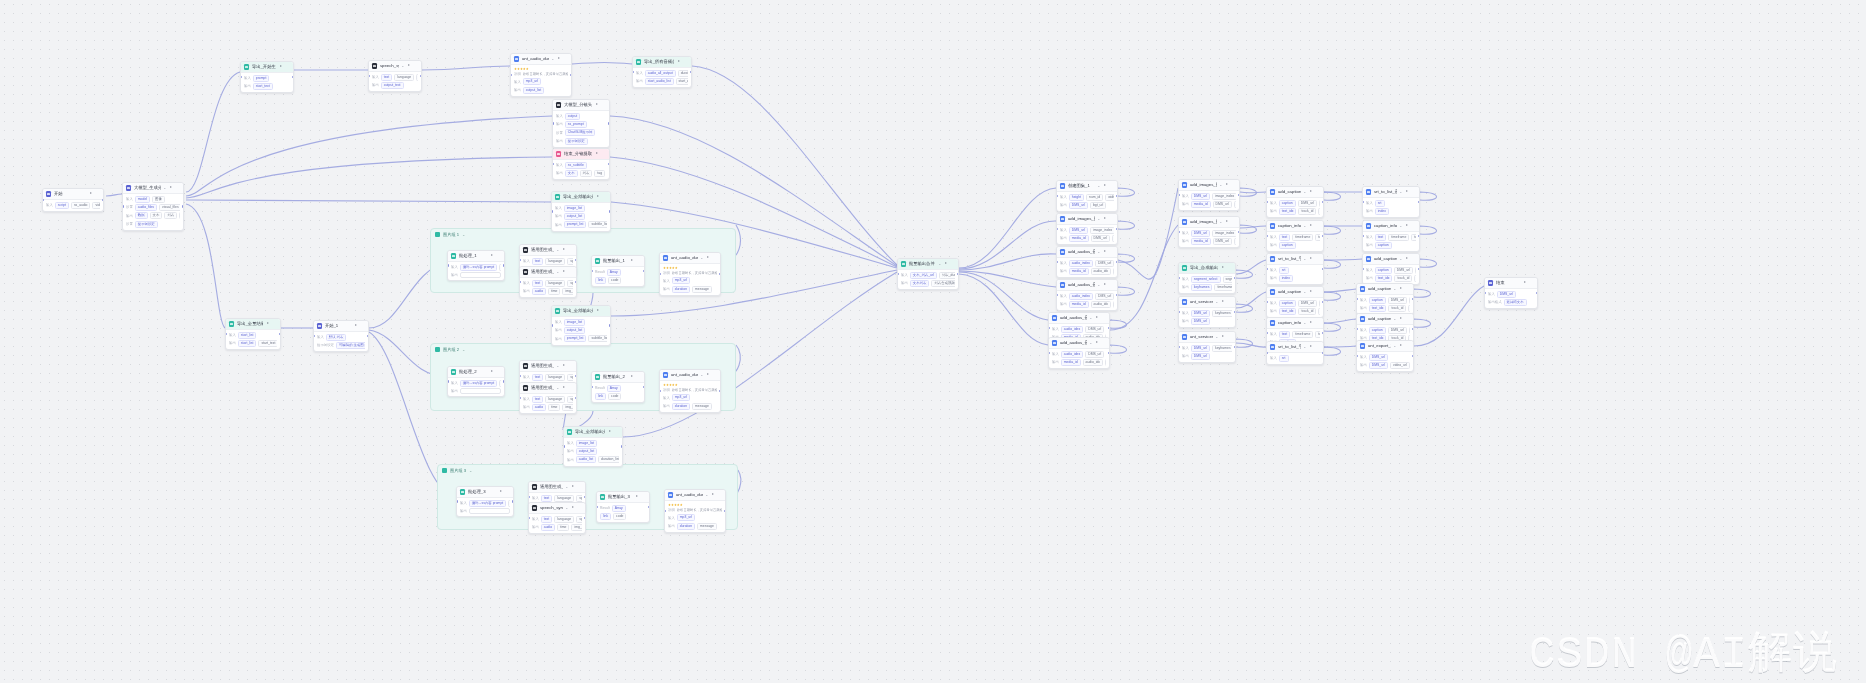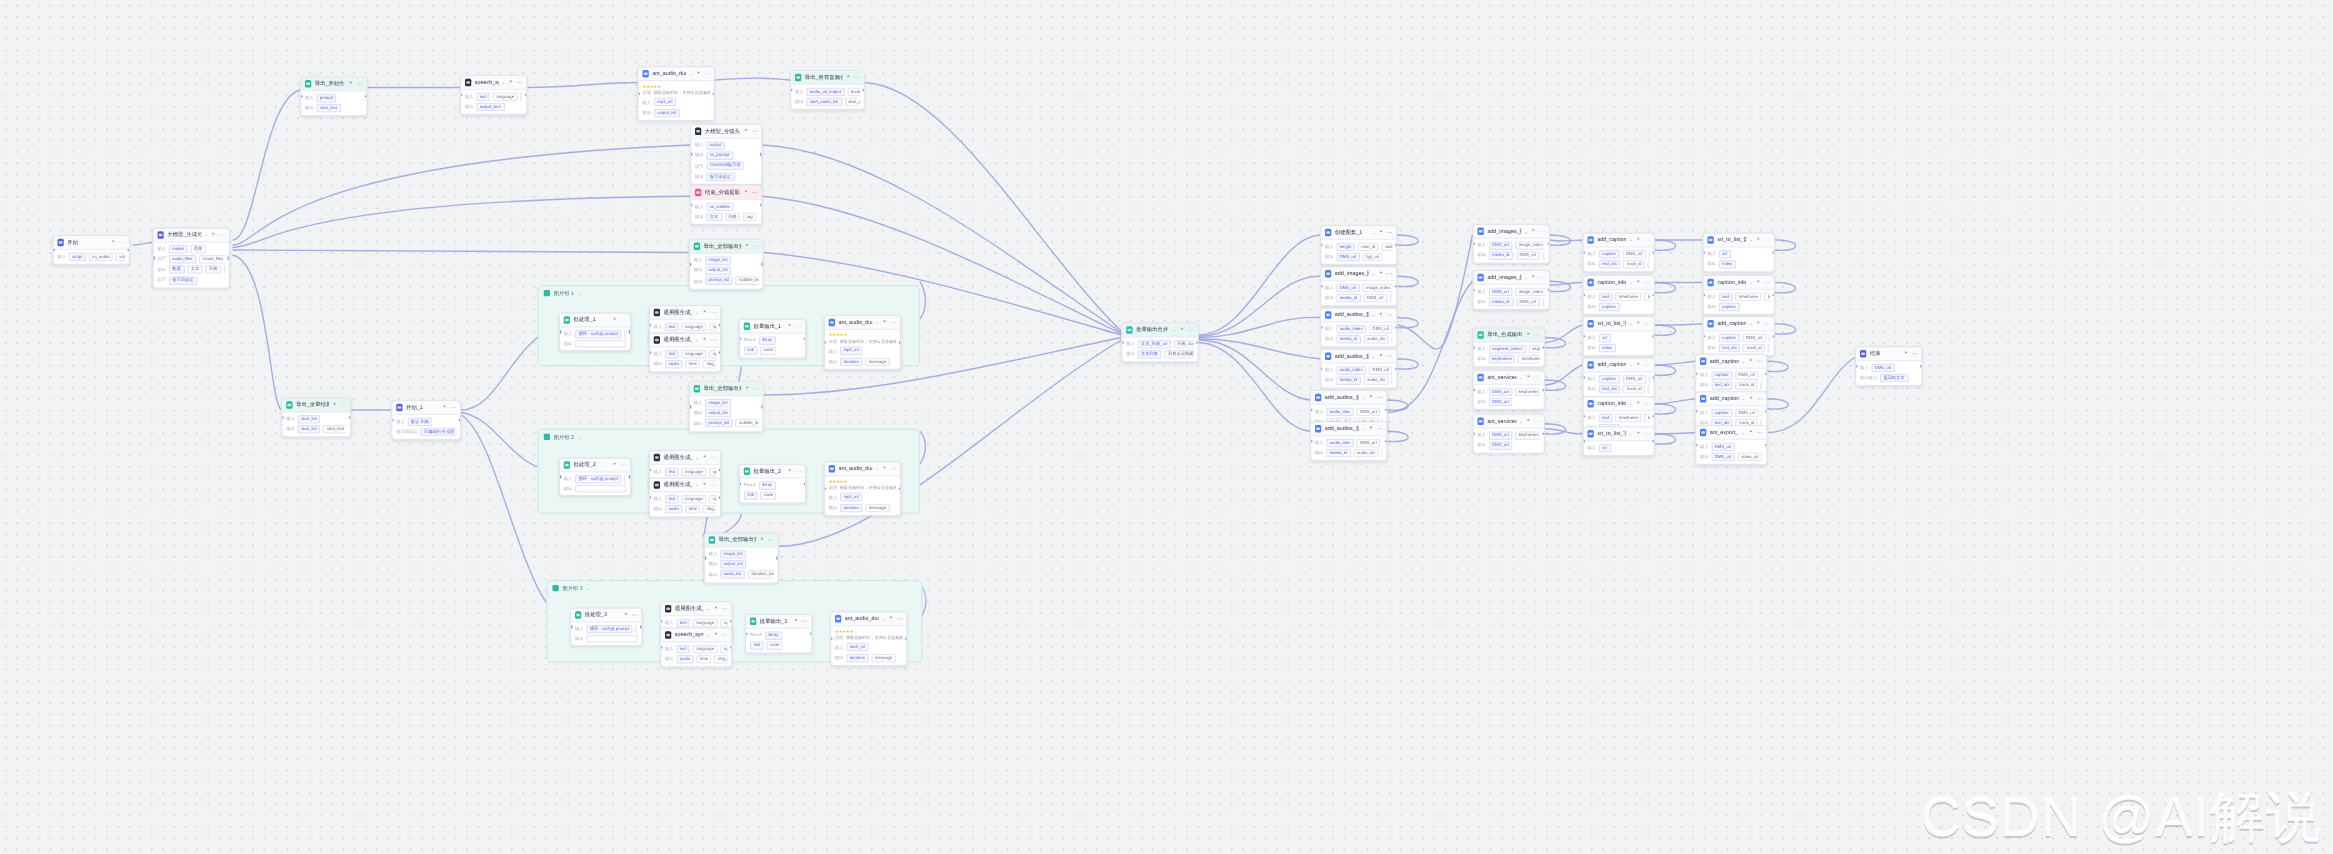--- a/index.html
+++ b/index.html
@@ -132,23 +132,23 @@
   .port {
     position: absolute; width: 2.6px; height: 2.6px;
     border-radius: 50%; background: #8b93dd;
     top: 50%; margin-top: -1.3px;
   }
   .port.in  { left: -1.4px; }
   .port.out { right: -1.4px; }
 
   
   #watermark {
-    position: absolute; right: 8px; bottom: 6px;
+    position: absolute; right: 28px; bottom: 6px;
     font-size: 44px; line-height: 1;
-    font-family: Liberation Sans, sans-serif;
+    font-family: Liberation Mono, monospace;
     color: rgba(255,255,255,0.92);
     text-shadow: 0 1px 0 rgba(160,165,175,.55), 0 -1px 0 rgba(255,255,255,.9);
     letter-spacing: 1px;
     pointer-events: none;
     user-select: none;
     white-space: nowrap;
   }
 </style>
 </head>
 <body>

